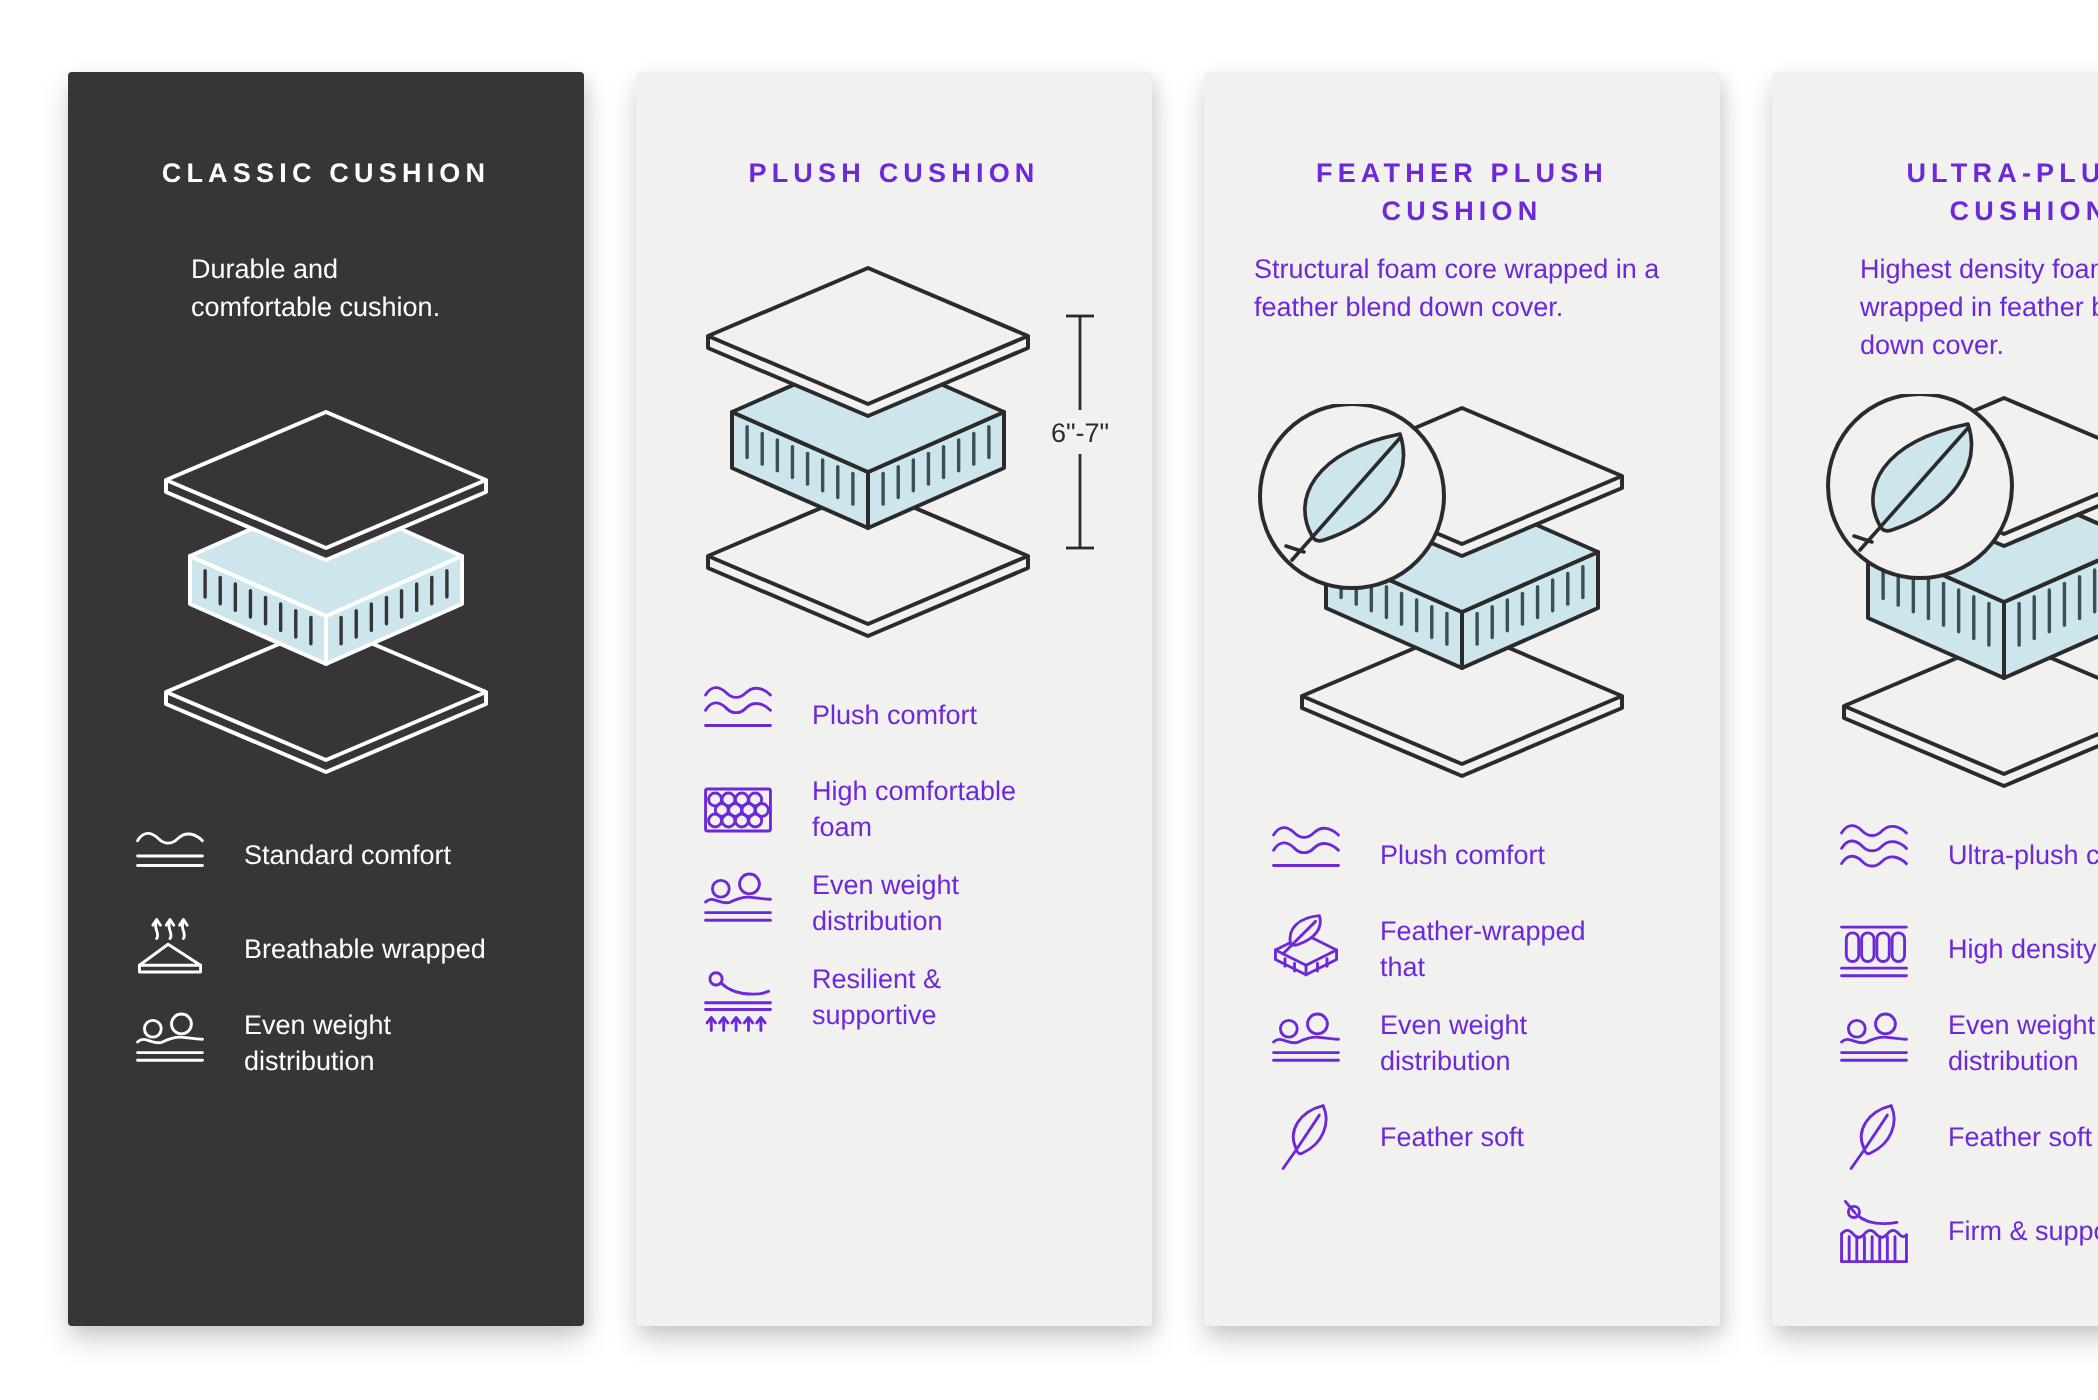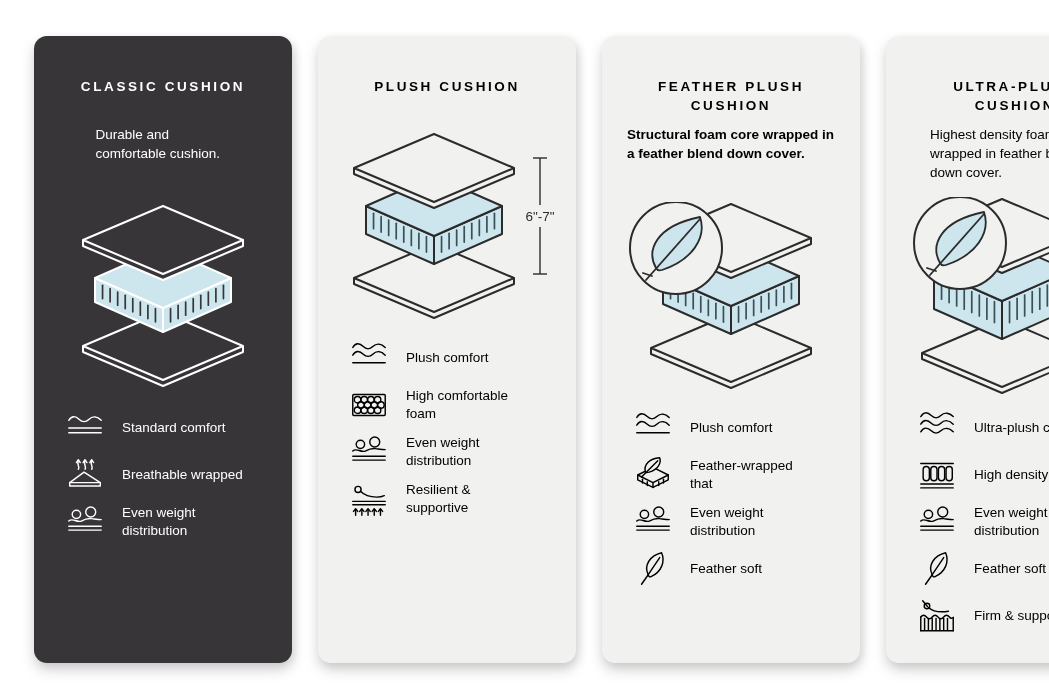--- a/index.html
+++ b/index.html
@@ -1,28 +1,28 @@
 <!DOCTYPE html>
 <html><head>
 <meta charset="utf-8">
 <style>
   html,body{margin:0;padding:0;background:#ffffff;}
   body{width:1049px;height:700px;overflow:hidden;font-family:"Liberation Sans",sans-serif;}
   .board{position:relative;width:1049px;height:700px;box-sizing:border-box;
          display:flex;gap:26px;padding:36px 36px 37px 34px;background:#ffffff;}
-  .col{flex:1;border-radius:13px;box-shadow:0 7px 14px rgba(0,0,0,.17), 3px 3px 8px rgba(0,0,0,.08);
+  .col{flex:1;border-radius:2px;box-shadow:0 7px 14px rgba(0,0,0,.17), 3px 3px 8px rgba(0,0,0,.08);
        padding:42px 16px 0;box-sizing:border-box;display:flex;flex-direction:column;align-items:center;}
   .col.dark{background:#383538;color:#ffffff;}
-  .col.light{background:#f1f1f0;color:#000000;}
+  .col.light{background:#f1f1f0;color:#6d28d9;}
   .title{margin:0;font-weight:bold;font-size:13.5px;letter-spacing:2.6px;text-align:center;
          line-height:1.4;min-height:40px;max-width:205px;}
   .desc{margin:8px 0 0;font-size:13.5px;line-height:1.4;min-height:62px;}
   .col:nth-child(1) .desc{max-width:135px;}
   .col:nth-child(2) .desc{max-width:160px;}
-  .col:nth-child(3) .desc{max-width:208px;font-weight:bold;}
+  .col:nth-child(3) .desc{max-width:208px;}
   .col:nth-child(4) .desc{max-width:170px;}
   .illus{height:216px;width:100%;display:flex;align-items:center;justify-content:center;}
   .features{width:100%;box-sizing:border-box;padding:4px 0 0 14px;display:flex;flex-direction:column;}
   .feat{display:flex;align-items:center;gap:16px;min-height:40px;margin-bottom:7px;}
   .feat .ic{flex:0 0 42px;width:42px;height:40px;display:flex;align-items:center;justify-content:center;}
   .feat .lbl{font-size:13.5px;line-height:1.3;max-width:126px;}
 </style>
 </head>
 <body>
 

